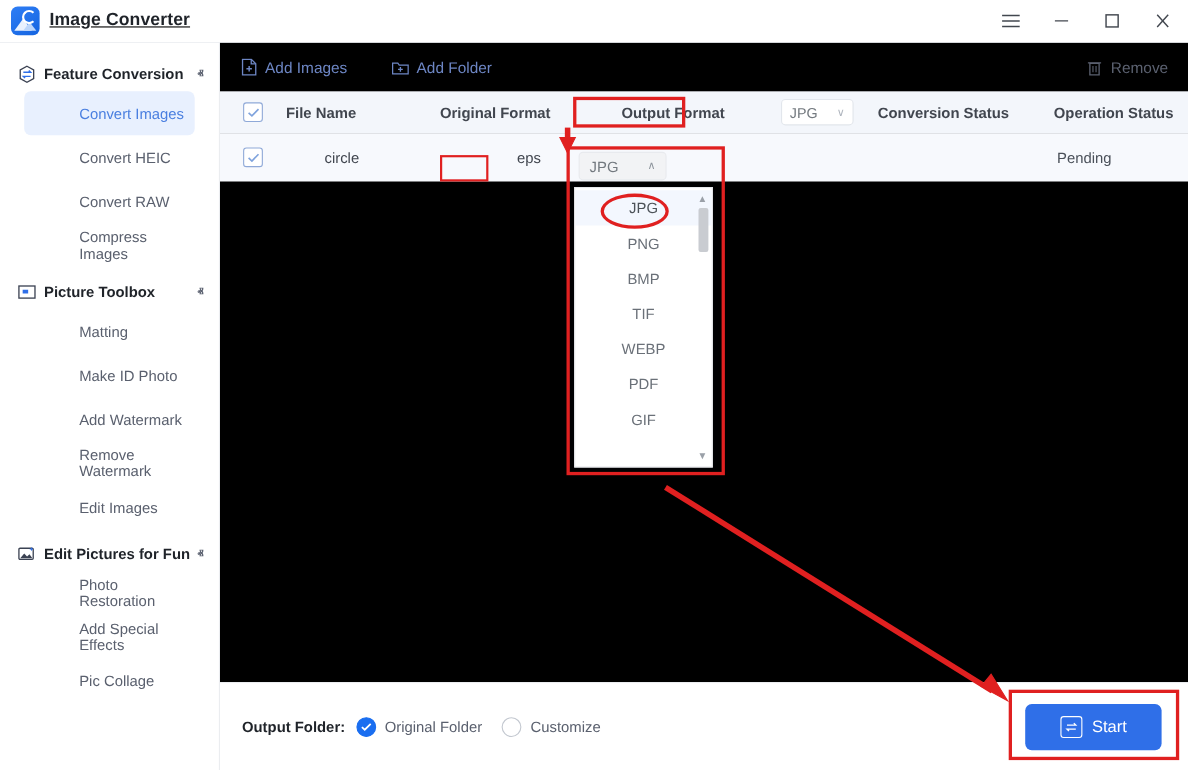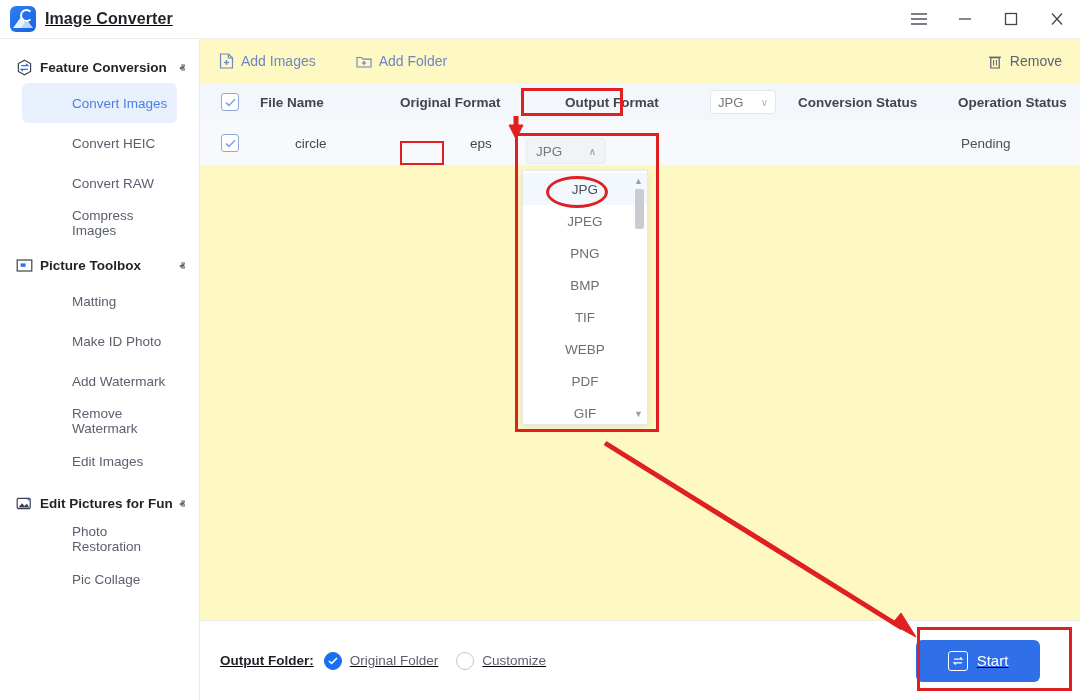--- a/index.html
+++ b/index.html
@@ -157,21 +157,21 @@
     background: #e8f0fe;
     color: #4a7fe0;
   }
 
   
   .main {
     flex: 1 1 auto;
     display: flex;
     flex-direction: column;
     min-width: 0;
-    background: #fef9c3;
+    background: #000000;
     position: relative;
   }
   .toolbar {
     height: 44px;
     flex: 0 0 44px;
     display: flex;
     align-items: center;
     padding: 0 18px 0 18px;
     box-sizing: border-box;
   }
@@ -332,24 +332,23 @@
   .dd-sb .track { position:absolute; top:14px; bottom:14px; left:3px; width:7px; }
   .dd-sb .thumb { position:absolute; top:0; left:0; width:9px; height:40px; background:#c9ccd1; border-radius:2px; }
 
   
   .footer {
     height: 80px;
     flex: 0 0 80px;
     border-top: 1px solid #ebedf0;
     display: flex;
     align-items: center;
-    padding: 0 24px 0 20px;
+    padding: 0 8px 0 20px;
     box-sizing: border-box;
     background: #ffffff;
-    text-decoration: underline;
   }
   .of-label {
     font-size: 13.5px;
     font-weight: bold;
     color: #1f2329;
     margin-right: 10px;
   }
   .radio-opt {
     display: flex;
     align-items: center;
@@ -510,20 +509,23 @@
             <rect x="1.2" y="2.4" width="13" height="10.2" rx="1" fill="none" stroke="#3b4252" stroke-width="1.2"></rect>
             <path d="M2.4 11.4 L6 7.2 L8.6 10 L10.8 7.8 L13.4 11.4 Z" fill="#3b4252"></path>
             <path d="M12.6 1.2 l.5 1.5 1.5 .5 -1.5 .5 -.5 1.5 -.5 -1.5 -1.5 -.5 1.5 -.5 z" fill="#2f6fe8"></path>
           </svg>
         </span>
         <span class="glabel">Edit Pictures for Fun</span>
         <span class="chev">ⱏ</span>
       </div>
       <div class="nav-item">
         <span>Photo Restoration</span>
+      </div>
+      <div class="nav-item">
+        <span>Add Special Effects</span>
       </div>
       <div class="nav-item">
         <span>Pic Collage</span>
       </div>
     </div>
 
     <div class="main">
 
       <div class="toolbar">
         <div class="tool-btn">
@@ -644,23 +646,20 @@
     <div class="dd-toggle">
       <span>JPG</span>
       <span class="cv">∧</span>
     </div>
     <div class="dd-list">
       <div class="dd-items">
         <div class="dd-item sel">
             <span>JPG</span>
           </div>
         <div class="dd-item">
-            <span>JPEG</span>
-          </div>
-        <div class="dd-item">
             <span>PNG</span>
           </div>
         <div class="dd-item">
             <span>BMP</span>
           </div>
         <div class="dd-item">
             <span>TIF</span>
           </div>
         <div class="dd-item">
             <span>WEBP</span>

